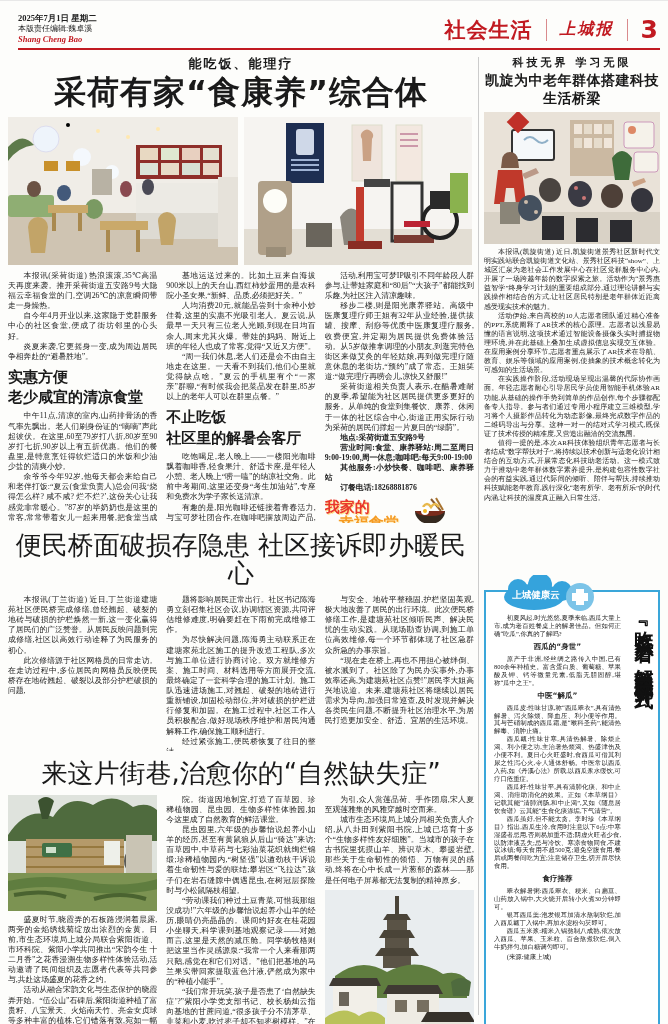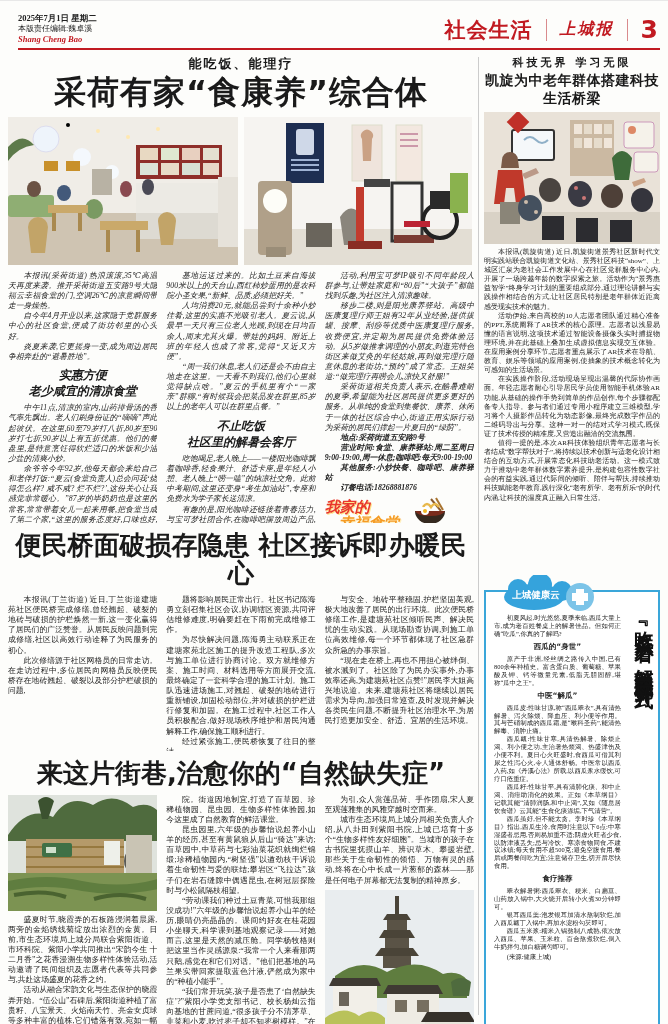--- a/index.html
+++ b/index.html
@@ -21,25 +21,25 @@
   .mh-paper { font-size:16px; font-weight:bold; font-style:italic; letter-spacing:2px; }
   .mh-page { font-size:25px; font-weight:900; font-family:"DejaVu Sans",sans-serif; }
   .red-rule { position:absolute; top:47px; left:18px; right:8px; height:2px; background:#c11a21; }
   
   .main-left { position:absolute; top:54px; left:8px; width:466px; }
   .v-divider { position:absolute; top:56px; left:478px; width:1px; height:958px; background:#cccccc; }
   .main-right { position:absolute; top:54px; left:484px; width:176px; }
   
   .kicker { text-align:center; font-size:13px; font-weight:bold; font-family:"DejaVu Sans",sans-serif; letter-spacing:2px; }
   .headline1 { text-align:center; font-size:32px; font-weight:900; font-family:"DejaVu Sans",sans-serif; letter-spacing:1px; line-height:1.15; margin:1px 0 6px; }
-  .headline2 { text-align:center; font-size:26px; font-weight:700; font-family:"DejaVu Sans",sans-serif; letter-spacing:0; line-height:1.1; margin:8px 0 7px; }
+  .headline2 { text-align:center; font-size:26px; font-weight:400; font-family:"DejaVu Sans",sans-serif; letter-spacing:0; line-height:1.1; margin:8px 0 7px; }
   .cols { display:flex; gap:9px; }
   .col { flex:1; overflow:hidden; }
   .col p { font-size:7.8px; line-height:1.3; text-align:justify; text-indent:2em; color:#222; }
-  .subhead { text-align:center; font-weight:bold; font-size:12px; line-height:1.35; margin:5px 0 4px; font-family:"DejaVu Sans",sans-serif; }
+  .subhead { font-weight:bold; font-size:15px; line-height:1.35; margin:5px 0 4px; font-family:"DejaVu Sans",sans-serif; }
   .info-line { font-size:7.8px; line-height:1.32; text-indent:1em; font-weight:600; }
   .src-line { font-size:7.6px; line-height:1.35; text-indent:1em; color:#222; }
   
   .photo { display:block; background:#ddd; overflow:hidden; }
   .photo svg { display:block; }
   .a1-photos { display:flex; gap:6px; margin:2px 0 6px; }
   
   .badge-wrap { display:flex; align-items:center; gap:12px; margin-top:3px; }
   .badge-text { line-height:1.05; }
   .badge-l1 { font-size:15px; font-weight:900; color:#e8372c; font-family:"DejaVu Sans",sans-serif;
@@ -156,21 +156,21 @@
             <rect x="120" y="62" width="26" height="8" fill="#444"></rect>
             <rect x="148" y="66" width="30" height="58" fill="none" stroke="#333" stroke-width="3"></rect>
             <rect x="150" y="118" width="40" height="8" fill="#7a3b32"></rect>
             <circle cx="196" cy="104" r="17" fill="none" stroke="#222" stroke-width="4"></circle>
             <rect x="186" y="74" width="22" height="18" fill="#2a2a2a"></rect>
             <rect x="206" y="56" width="18" height="40" fill="#8ab24e"></rect>
             <rect x="160" y="104" width="26" height="6" fill="#b23"></rect>
           </svg>
         </span>
       </div>
-      <div class="cols" style="height:252px;font-style:italic;">
+      <div class="cols" style="height:252px;">
         <div class="col">
           <p>本报讯(采荷街道)  热浪滚滚,35℃高温天再度来袭。推开采荷街道五安路9号大隐福云幸福食堂的门,空调26℃的凉意瞬间带走一身燥热。</p>
           <p>自今年4月开业以来,这家隐于党群服务中心的社区食堂,便成了街坊邻里的心头好。</p>
           <p>炎夏来袭,它更摇身一变,成为周边居民争相奔赴的“避暑胜地”。</p>
           <div class="subhead">
             <div>实惠方便</div>
             <div>老少咸宜的清凉食堂</div>
           </div>
           <p>中午11点,清凉的室内,山药排骨汤的香气率先飘出。老人们刷身份证的“嘀嘀”声此起彼伏。在这里,60至79岁打八折,80岁至90岁打七折,90岁以上有五折优惠。他们的餐盘里,是特意烹饪得软烂适口的米饭和少油少盐的清爽小炒。</p>
           <p>余爷爷今年92岁,他每天都会来给自己和老伴打饭:“夏云(食堂负责人)总会问我‘烧得怎么样? 咸不咸? 烂不烂?’,这份关心让我感觉非常暖心。”87岁的毕奶奶也是这里的常客,常常带着女儿一起来用餐,把食堂当成了第二个家,“这里的服务态度好,口味也好,我们都爱吃。”</p>

